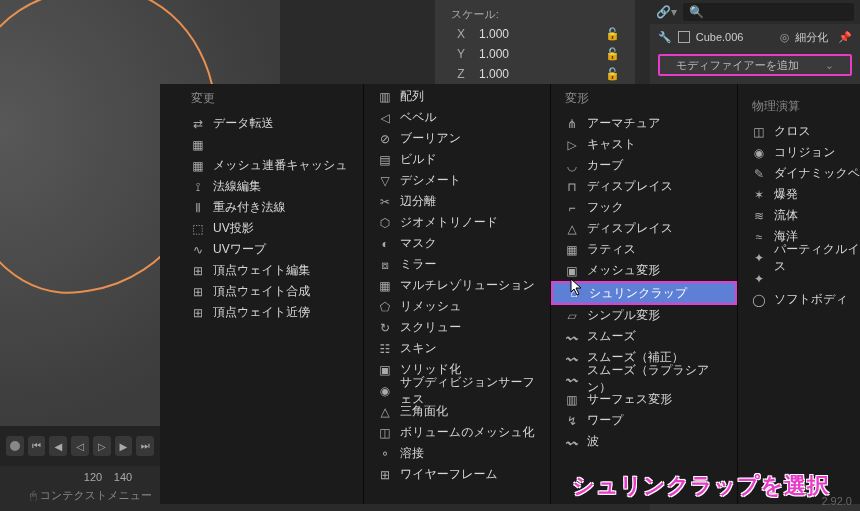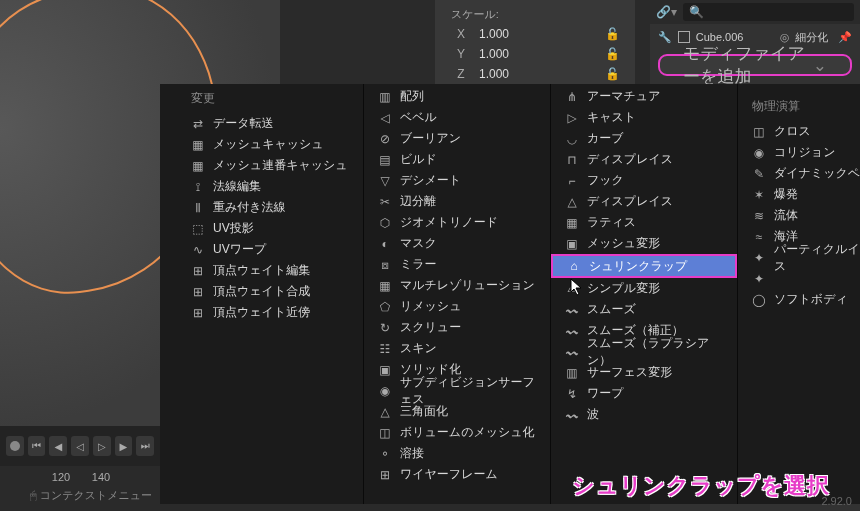--- a/index.html
+++ b/index.html
@@ -62,23 +62,23 @@
     display: flex; align-items: center; padding: 0 6px; color: #666;
   }
   .obj-row {
     height: 26px; display: flex; align-items: center; gap: 6px; padding: 0 8px;
     color: #ccc; font-size: 11px;
   }
   .obj-icon { width: 12px; height: 12px; border: 1px solid #aaa; }
   .subdiv-icon { color: #aaa; }
   .add-modifier {
     margin: 4px 8px 6px 8px; height: 22px;
-    border: 2px solid #e63cc7; border-radius: 9px;
+    border: 2px solid #e63cc7; border-radius: 2px;
     background: #3a3a3a; display: flex; align-items: center;
-    padding: 0 23px; color: #bbb; font-size: 17px;
+    padding: 0 16px; color: #bbb; font-size: 11px;
     justify-content: space-between;
   }
   .add-modifier .chev { color: #888; }
 
   .menu-overlay {
     position: absolute; left: 160px; top: 84px; width: 764px; height: 420px;
     background: #1b1b1b;
     display: flex;
     padding-left: 17px;
   }
@@ -138,22 +138,22 @@
       <div class="rec"></div>
     </div>
   <div class="tbtn">⏮</div>
   <div class="tbtn">◀</div>
   <div class="tbtn">◁</div>
   <div class="tbtn">▷</div>
   <div class="tbtn">▶</div>
   <div class="tbtn">⏭</div>
 </div>
 <div style="position:absolute; left:0; bottom:28px; width:160px; display:flex;">
-  <div class="frame-num" style="margin-left:48px">120</div>
-  <div class="frame-num" style="margin-left:14px">140</div>
+  <div class="frame-num" style="margin-left:80px">120</div>
+  <div class="frame-num" style="margin-left:4px">140</div>
 </div>
 <div class="context-menu">
   <span>🖱 </span><span>コンテクストメニュー</span>
 </div>
 
 <div class="scale-panel">
   <div class="scale-row">
     <span class="scale-label">スケール:</span>
   </div>
   <div class="scale-row">
@@ -197,21 +197,20 @@
 
 <div class="menu-overlay">
   <div class="menu-col" id="col-modify">
     <div class="col-header">変更</div>
   <div class="menu-item">
         <span class="mi-icon">⇄</span>
         <span>データ転送</span>
       </div>
       <div class="menu-item">
         <span class="mi-icon">▦</span>
-        <span>メッシュキャッシュ</span>
       </div>
       <div class="menu-item">
         <span class="mi-icon">▦</span>
         <span>メッシュ連番キャッシュ</span>
       </div>
       <div class="menu-item">
         <span class="mi-icon">⟟</span>
         <span>法線編集</span>
       </div>
       <div class="menu-item">
@@ -311,20 +310,21 @@
       <div class="menu-item">
         <span class="mi-icon">⚬</span>
         <span>溶接</span>
       </div>
       <div class="menu-item">
         <span class="mi-icon">⊞</span>
         <span>ワイヤーフレーム</span>
       </div>
     </div>
   <div class="menu-col" id="col-deform">
+    <div class="col-header">変形</div>
   <div class="menu-item">
         <span class="mi-icon">⋔</span>
         <span>アーマチュア</span>
       </div>
       <div class="menu-item">
         <span class="mi-icon">▷</span>
         <span>キャスト</span>
       </div>
       <div class="menu-item">
         <span class="mi-icon">◡</span>

